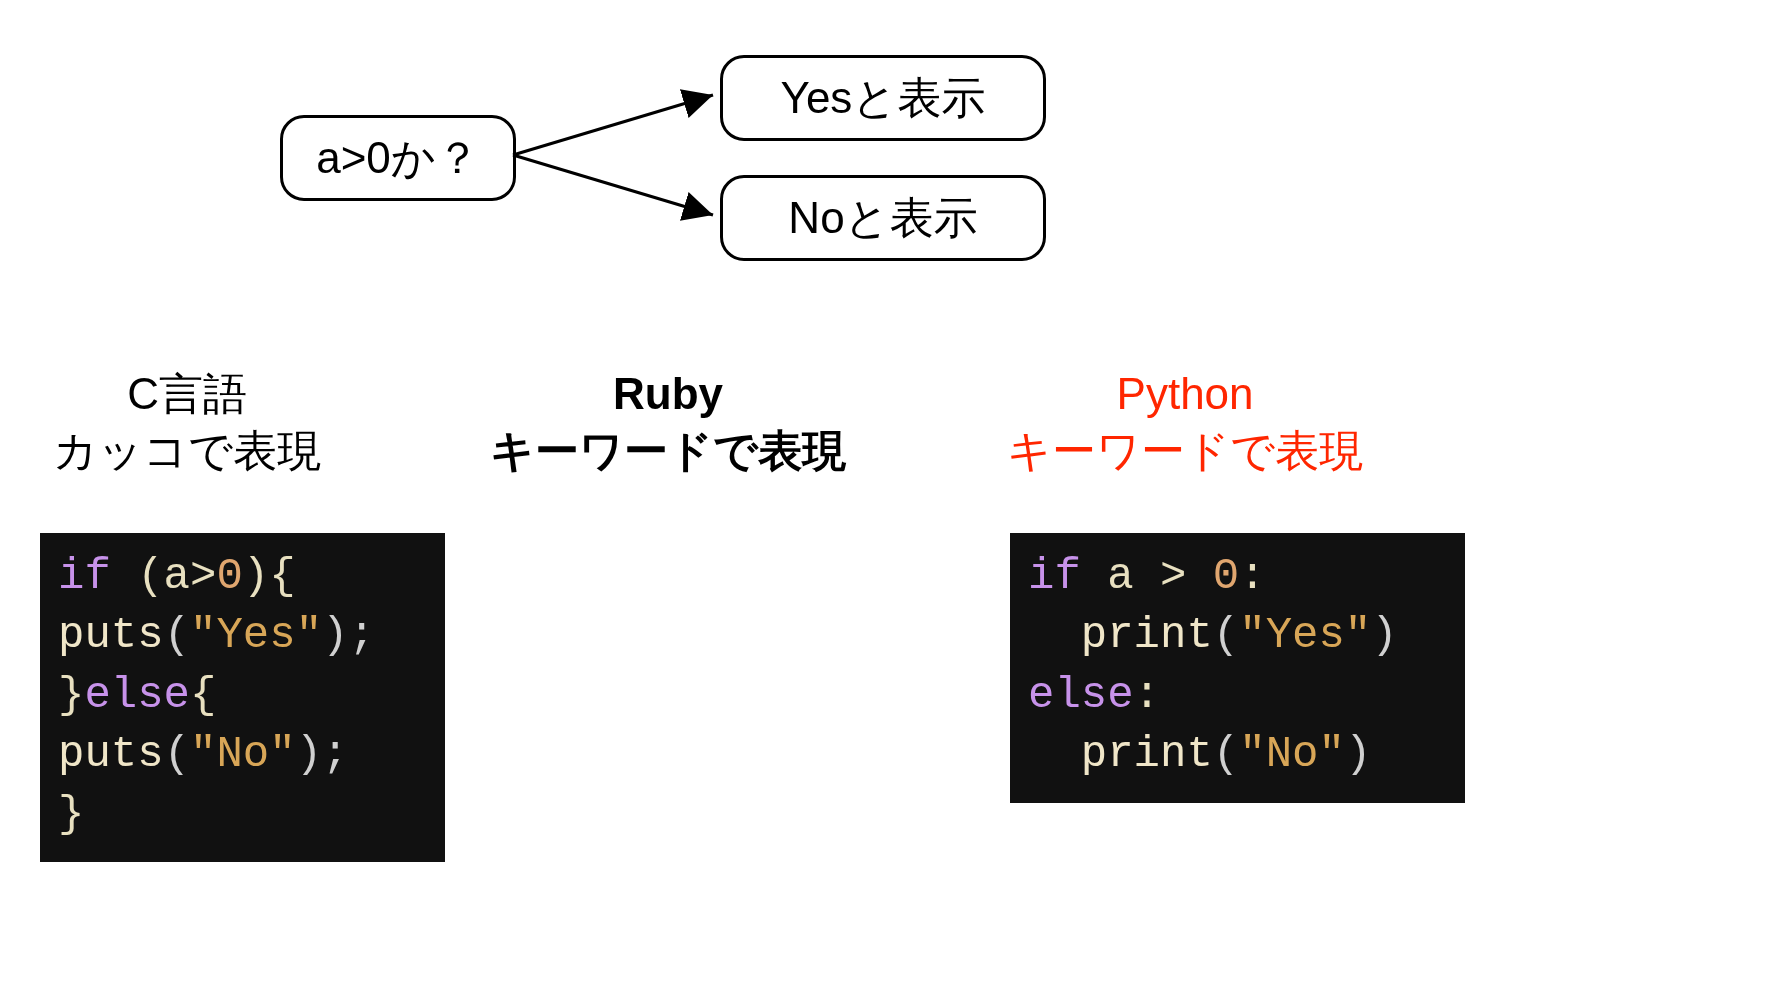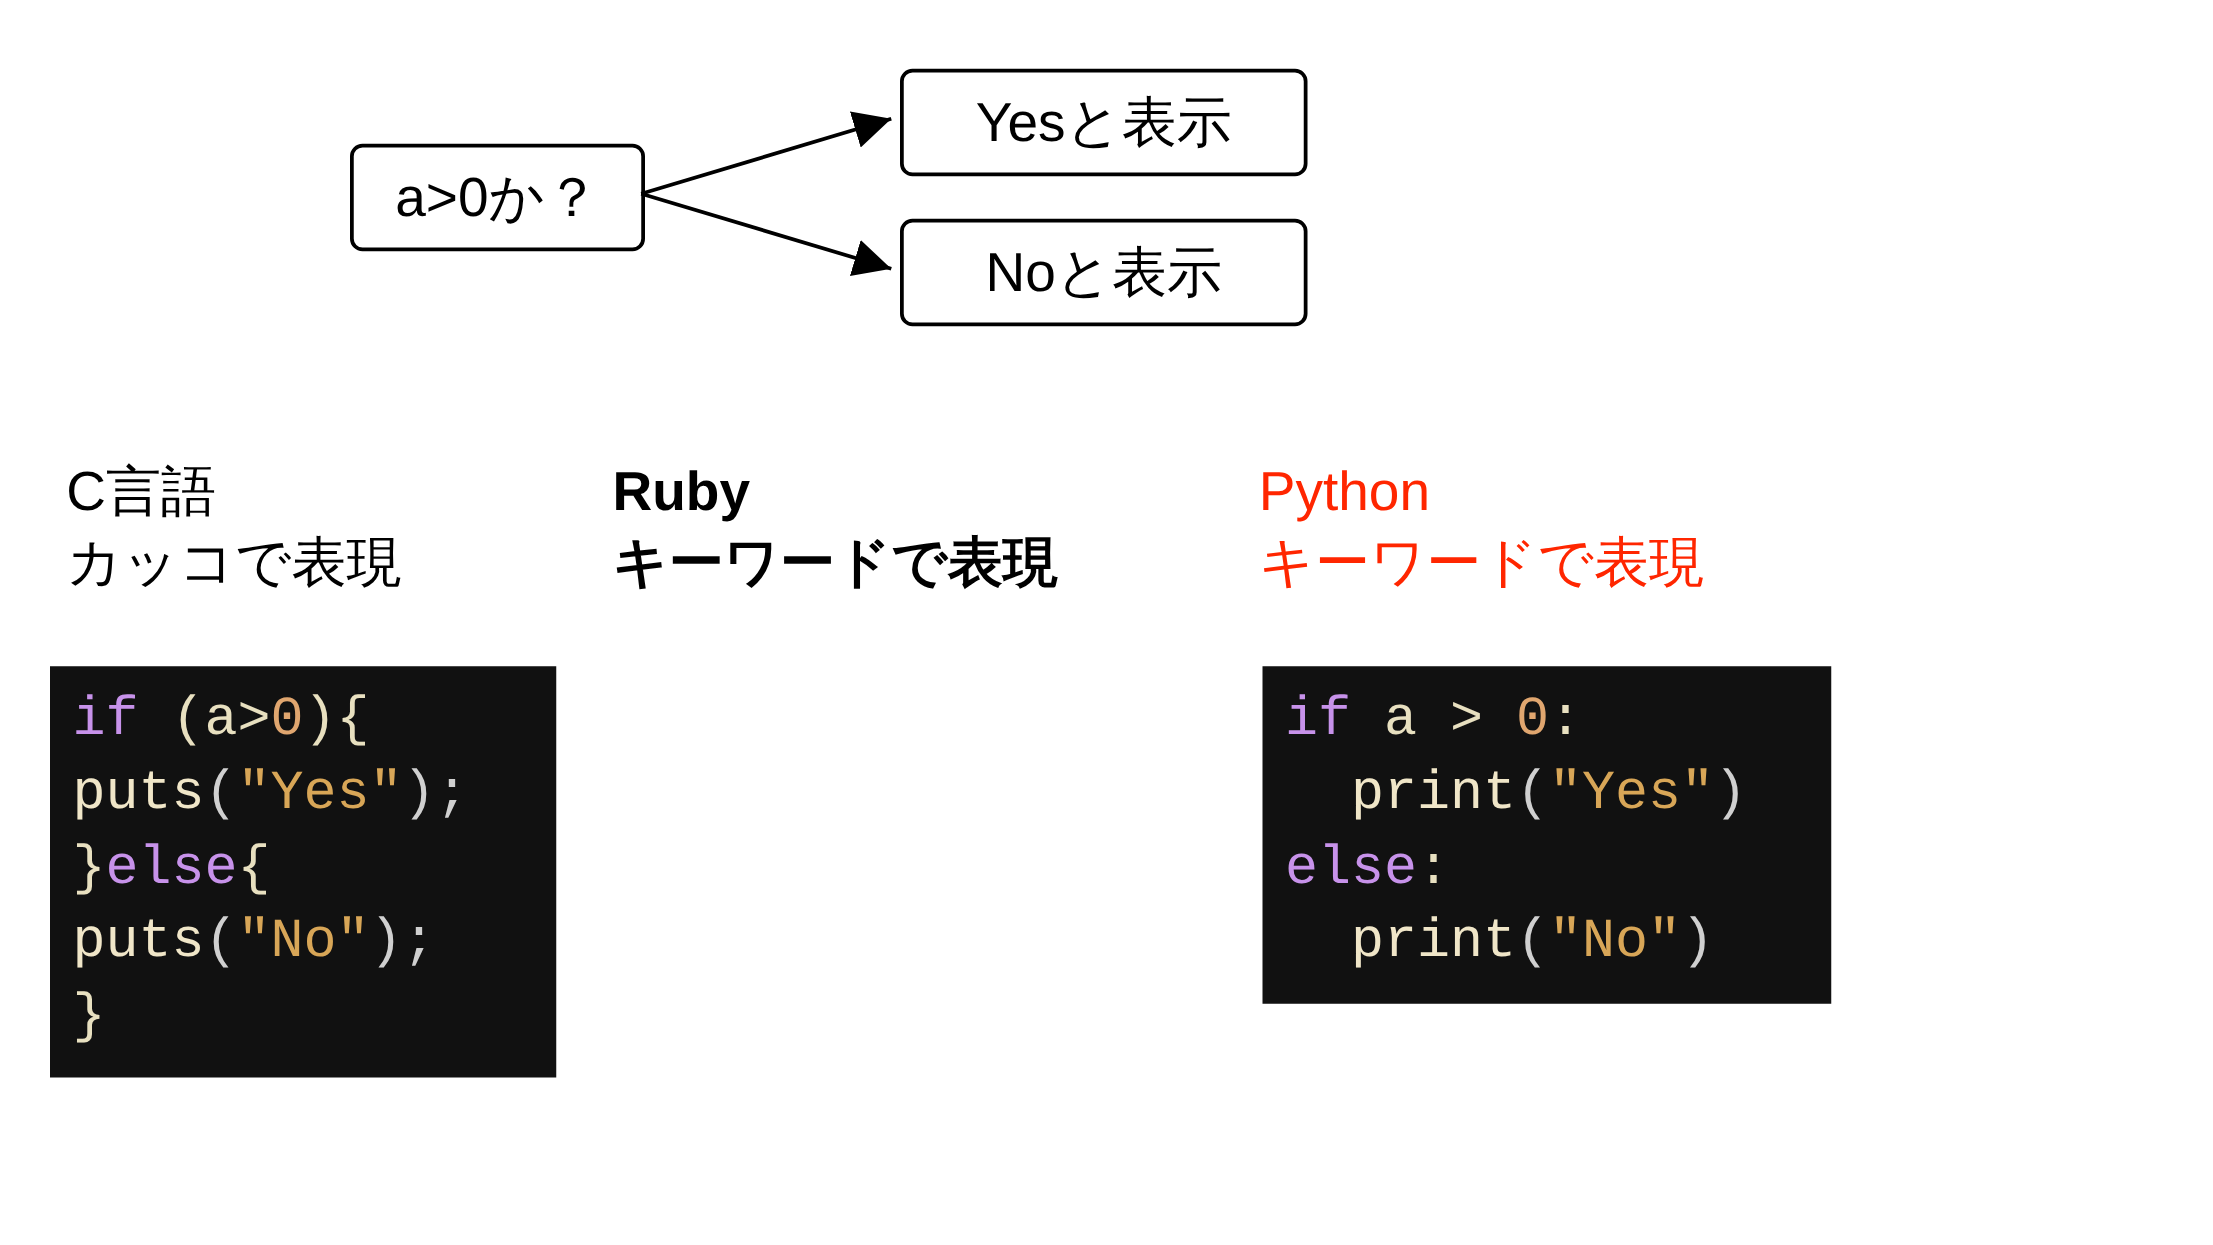--- a/index.html
+++ b/index.html
@@ -13,32 +13,33 @@
     overflow: hidden;
   }
   .stage {
     position: relative;
     width: 1770px;
     height: 996px;
   }
   .box {
     position: absolute;
     border: 3px solid #000;
-    border-radius: 10px;
+    border-radius: 24px;
     text-align: center;
     font-size: 44px;
     display: flex;
     align-items: center;
     justify-content: center;
     background: #fff;
   }
   .label {
     position: absolute;
     font-size: 44px;
     line-height: 1.3;
+    text-align: center;
   }
   .label .red { color: #ff2600; }
   .code {
     position: absolute;
     background: #111111;
     color: #eee;
     font-family: "Menlo", "Consolas", "Courier New", monospace;
     font-size: 44px;
     line-height: 1.35;
     padding: 14px 18px 18px 18px;

